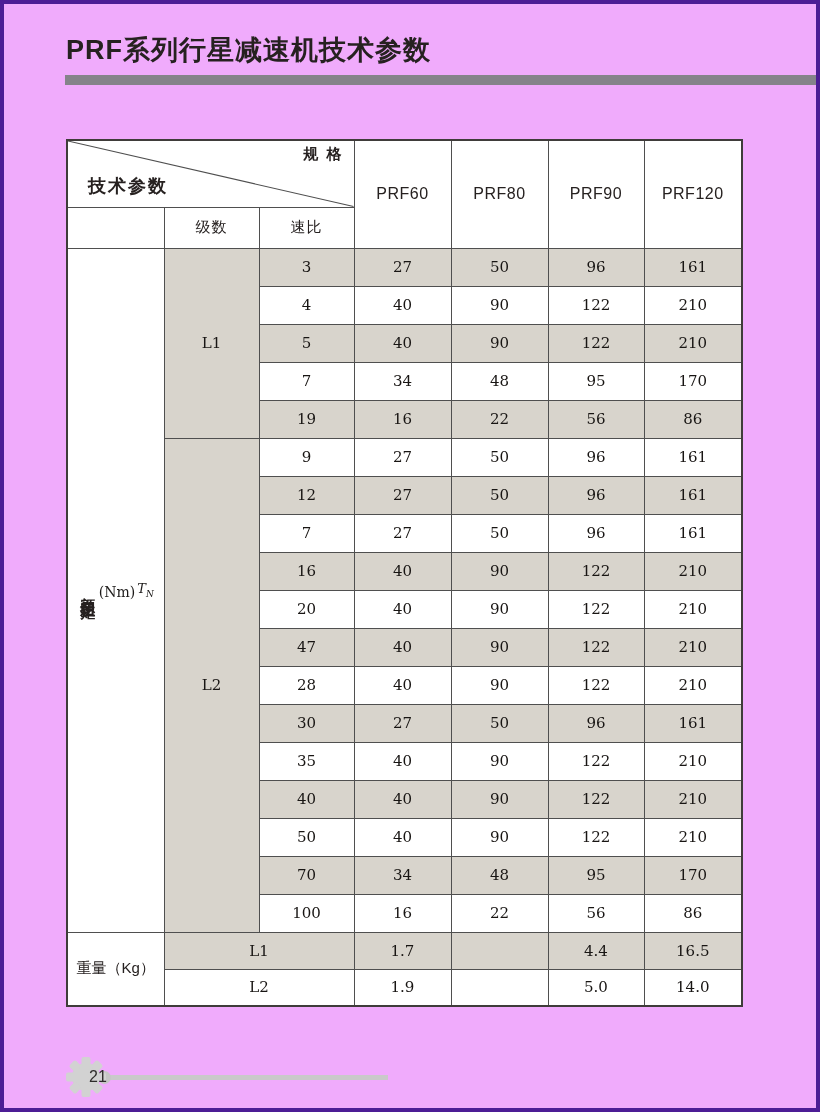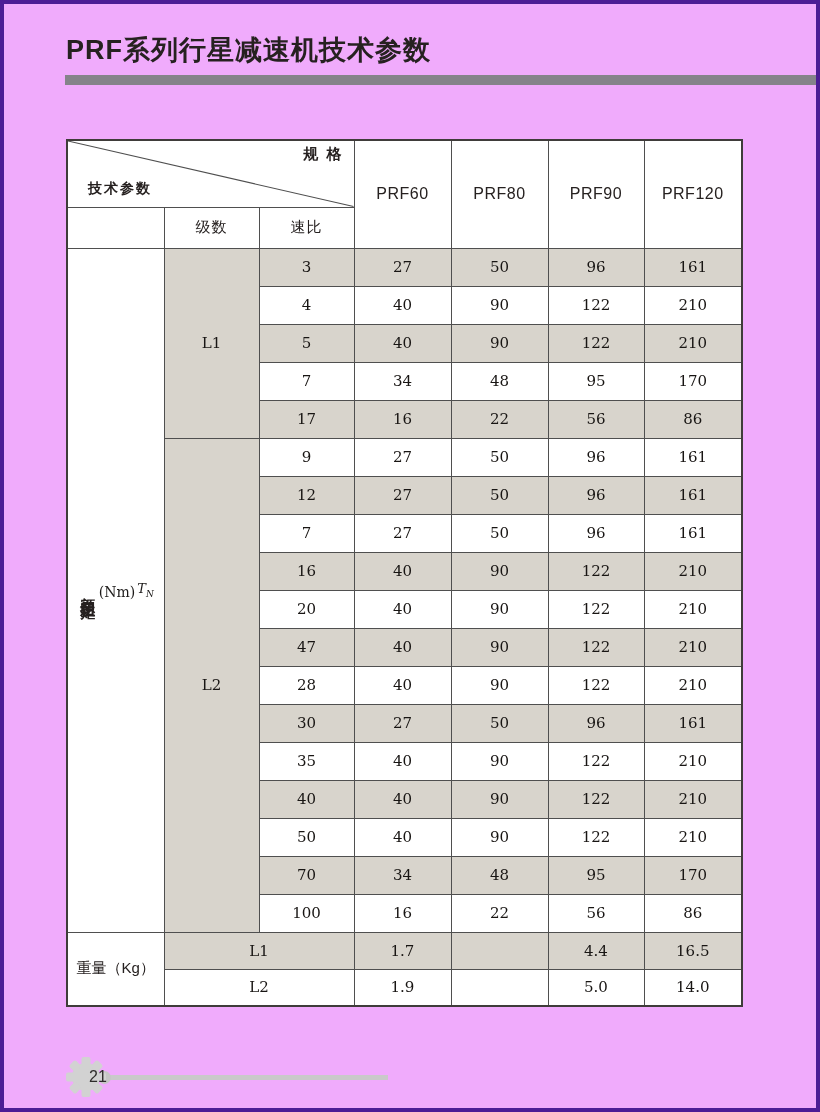--- a/index.html
+++ b/index.html
@@ -44,21 +44,21 @@
   .shaded { background:#d8d4cc !important; }
   
   td.corner { position:relative; }
   td.corner svg { position:absolute; left:0; top:0; width:100%; height:100%; }
   .corner-top-label {
     position:absolute; right:10px; top:4px;
     font-size:15px; font-weight:600; color:#262120; letter-spacing:2px;
   }
   .corner-bottom-label {
     position:absolute; left:20px; bottom:9px;
-    font-size:14px; font-weight:600; color:#262120; letter-spacing:2px;
+    font-size:18px; font-weight:600; color:#262120; letter-spacing:2px;
   }
   th.model-head { font-size:16px; font-weight:normal; color:#262120; letter-spacing:0.5px; }
   td.sub-head { font-size:15px; font-weight:600; color:#262120; letter-spacing:1px; }
   
   .num-cell, .stage-cell {
     font-family:"DejaVu Serif", serif;
     font-size:15px; color:#181513;
   }
   
   td.torque-cell { background:#ffffff; }
@@ -157,21 +157,21 @@
           <td class="num-cell shaded">210</td>
         </tr>
         <tr class="body-row">
           <td class="num-cell">7</td>
           <td class="num-cell">34</td>
           <td class="num-cell">48</td>
           <td class="num-cell">95</td>
           <td class="num-cell">170</td>
         </tr>
         <tr class="body-row">
-          <td class="num-cell shaded">17</td>
+          <td class="num-cell shaded">19</td>
           <td class="num-cell shaded">16</td>
           <td class="num-cell shaded">22</td>
           <td class="num-cell shaded">56</td>
           <td class="num-cell shaded">86</td>
         </tr>
         <tr class="body-row">
           <td rowspan="13" class="stage-cell shaded">L2</td>
           <td class="num-cell">9</td>
           <td class="num-cell">27</td>
           <td class="num-cell">50</td>

